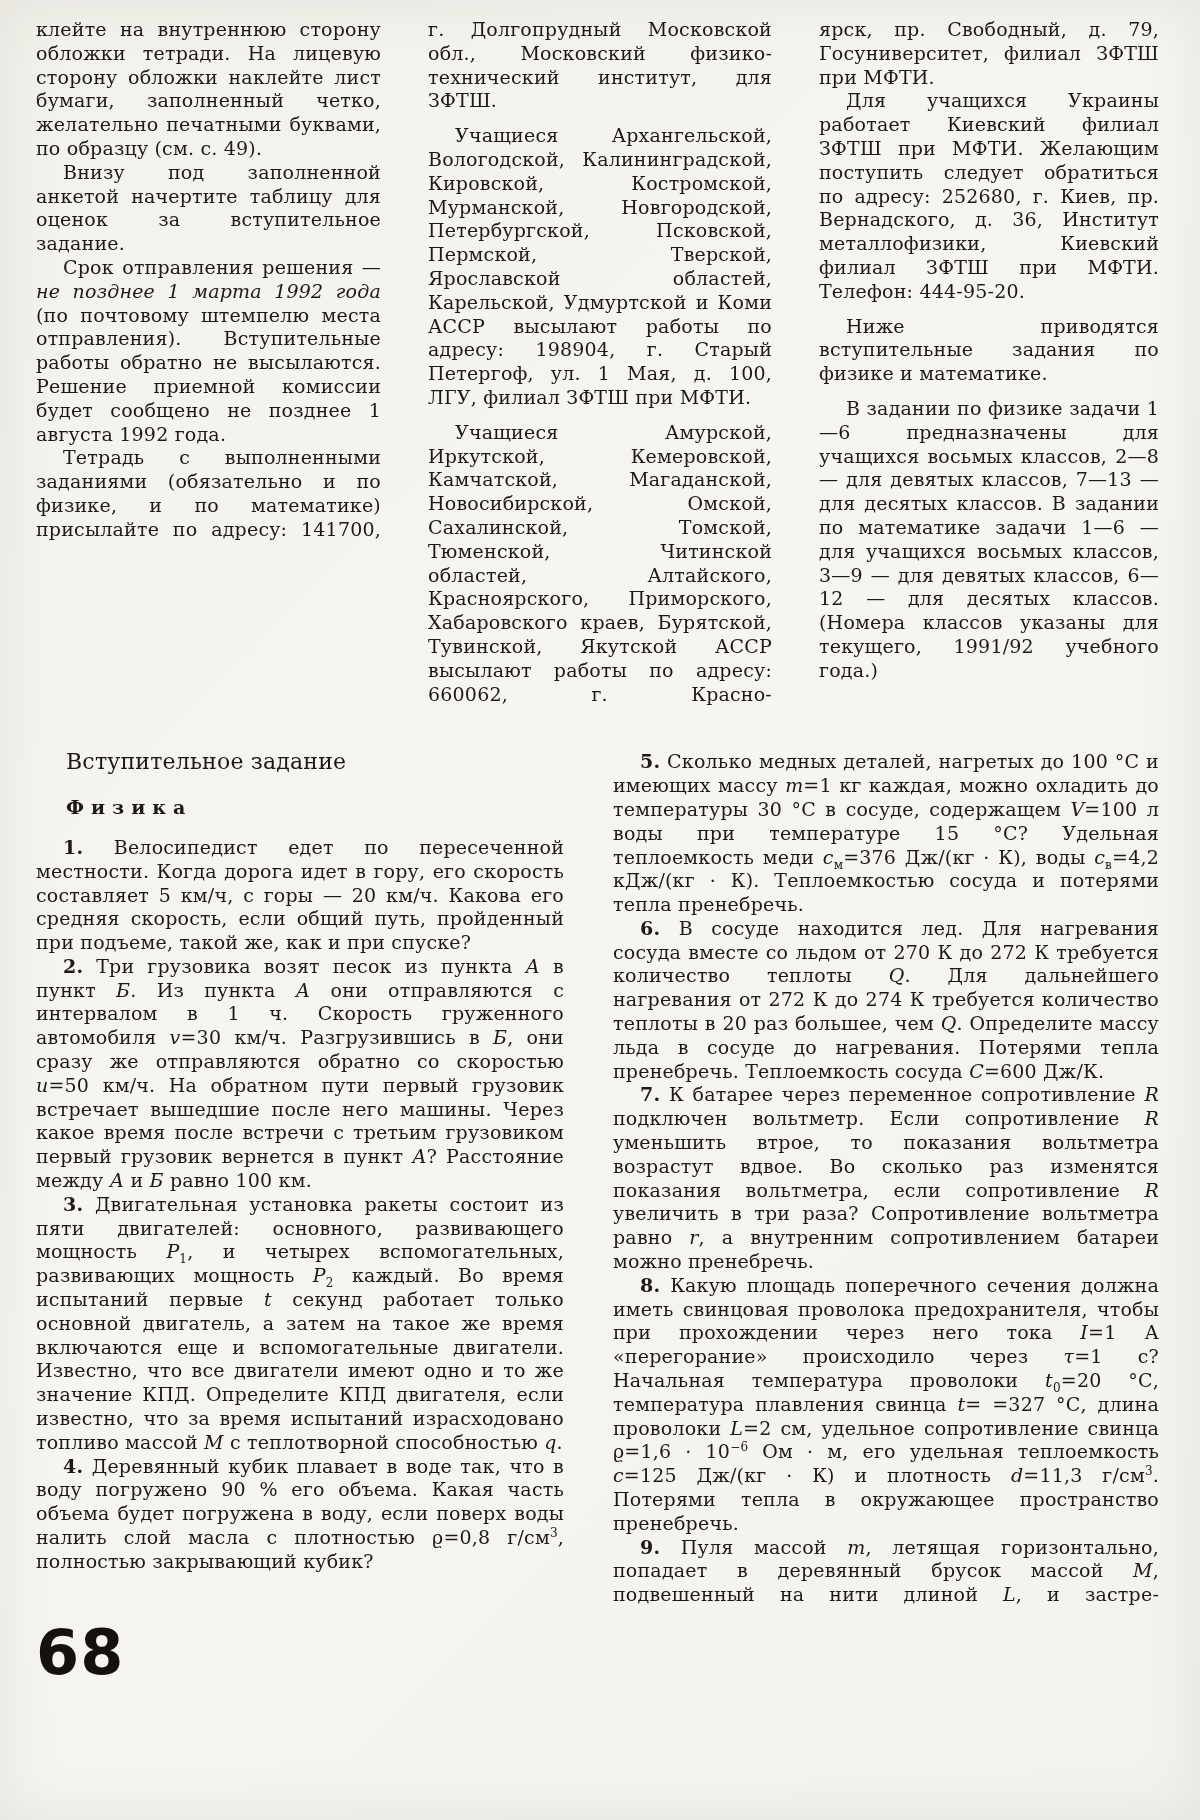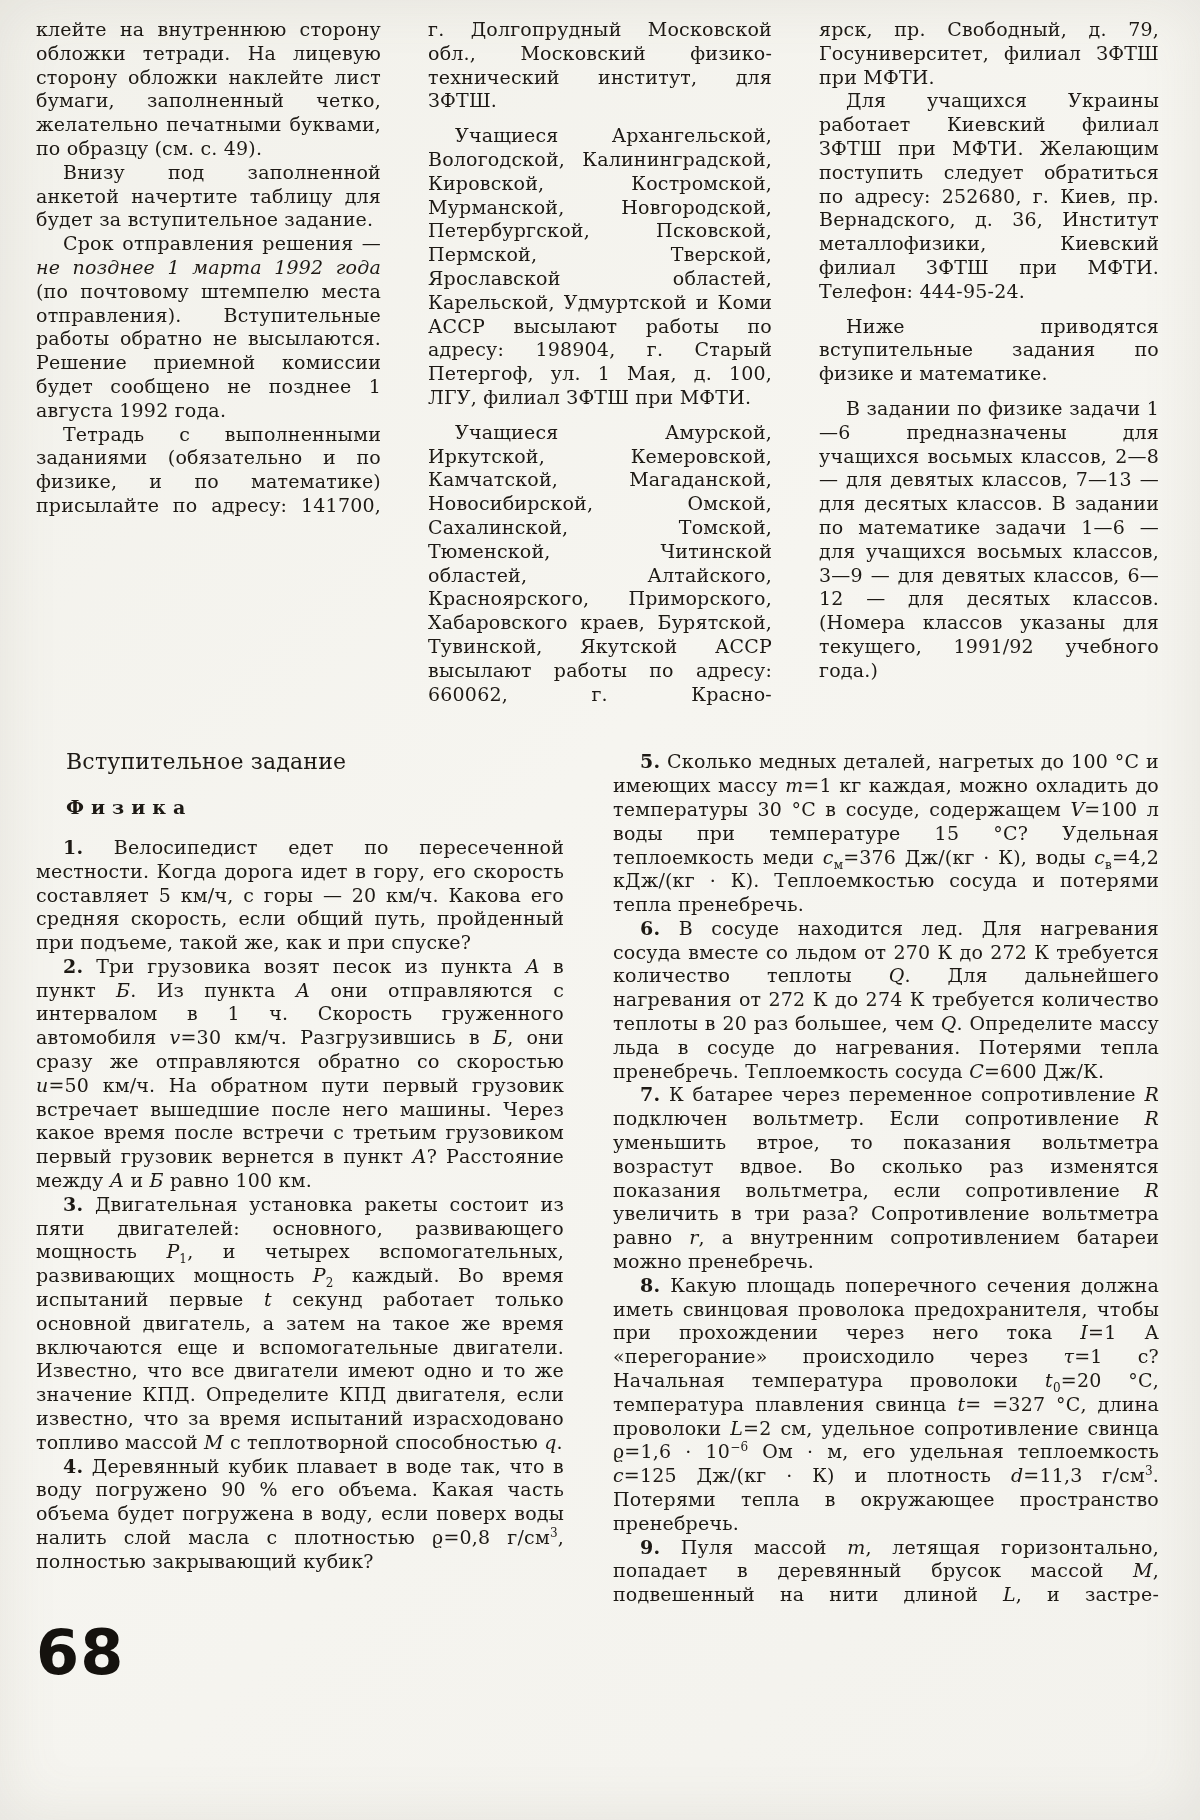--- a/index.html
+++ b/index.html
@@ -70,32 +70,32 @@
   }
 </style>
 </head>
 <body>
 
 <div class="page">
 
   <section class="top-grid">
     <div class="col">
         <p class="para">клейте на внутреннюю сторону обложки тетради. На лицевую сторону обложки наклейте лист бумаги, заполненный четко, желательно печатными буквами, по образцу (см. с. 49).</p>
-        <p class="para indent">Внизу под заполненной анкетой начертите таблицу для будет за вступительное задание.</p>
+        <p class="para indent">Внизу под заполненной анкетой начертите таблицу для оценок за вступительное задание.</p>
         <p class="para indent">Срок отправления решения — <i>не позднее 1 марта 1992 года</i> (по почтовому штемпелю места отправления). Вступительные работы обратно не высылаются. Решение приемной комиссии будет сообщено не позднее 1 августа 1992 года.</p>
         <p class="para indent cont">Тетрадь с выполненными заданиями (обязательно и по физике, и по математике) присылайте по адресу: 141700,</p>
       </div>
     <div class="col">
         <p class="para">г. Долгопрудный Московской обл., Московский физико-технический институт, для ЗФТШ.</p>
         <p class="para indent gap">Учащиеся Архангельской, Вологодской, Калининградской, Кировской, Костромской, Мурманской, Новгородской, Петербургской, Псковской, Пермской, Тверской, Ярославской областей, Карельской, Удмуртской и Коми АССР высылают работы по адресу: 198904, г. Старый Петергоф, ул. 1 Мая, д. 100, ЛГУ, филиал ЗФТШ при МФТИ.</p>
         <p class="para indent gap cont">Учащиеся Амурской, Иркутской, Кемеровской, Камчатской, Магаданской, Новосибирской, Омской, Сахалинской, Томской, Тюменской, Читинской областей, Алтайского, Красноярского, Приморского, Хабаровского краев, Бурятской, Тувинской, Якутской АССР высылают работы по адресу: 660062, г. Красно-</p>
       </div>
     <div class="col">
         <p class="para">ярск, пр. Свободный, д. 79, Госуниверситет, филиал ЗФТШ при МФТИ.</p>
-        <p class="para indent">Для учащихся Украины работает Киевский филиал ЗФТШ при МФТИ. Желающим поступить следует обратиться по адресу: 252680, г. Киев, пр. Вернадского, д. 36, Институт металлофизики, Киевский филиал ЗФТШ при МФТИ. Телефон: 444-95-24.</p>
+        <p class="para indent">Для учащихся Украины работает Киевский филиал ЗФТШ при МФТИ. Желающим поступить следует обратиться по адресу: 252680, г. Киев, пр. Вернадского, д. 36, Институт металлофизики, Киевский филиал ЗФТШ при МФТИ. Телефон: 444-95-20.</p>
         <p class="para indent gap">Ниже приводятся вступительные задания по физике и математике.</p>
         <p class="para indent gap">В задании по физике задачи 1—6 предназначены для учащихся восьмых классов, 2—8 — для девятых классов, 7—13 — для десятых классов. В задании по математике задачи 1—6 — для учащихся восьмых классов, 3—9 — для девятых классов, 6—12 — для десятых классов. (Номера классов указаны для текущего, 1991/92 учебного года.)</p>
       </div>
   </section>
 
   <section class="bottom-grid">
     <div class="col">
       <h2 class="heading">Вступительное задание</h2>
       <h3 class="subject">Физика</h3>
       <div>

